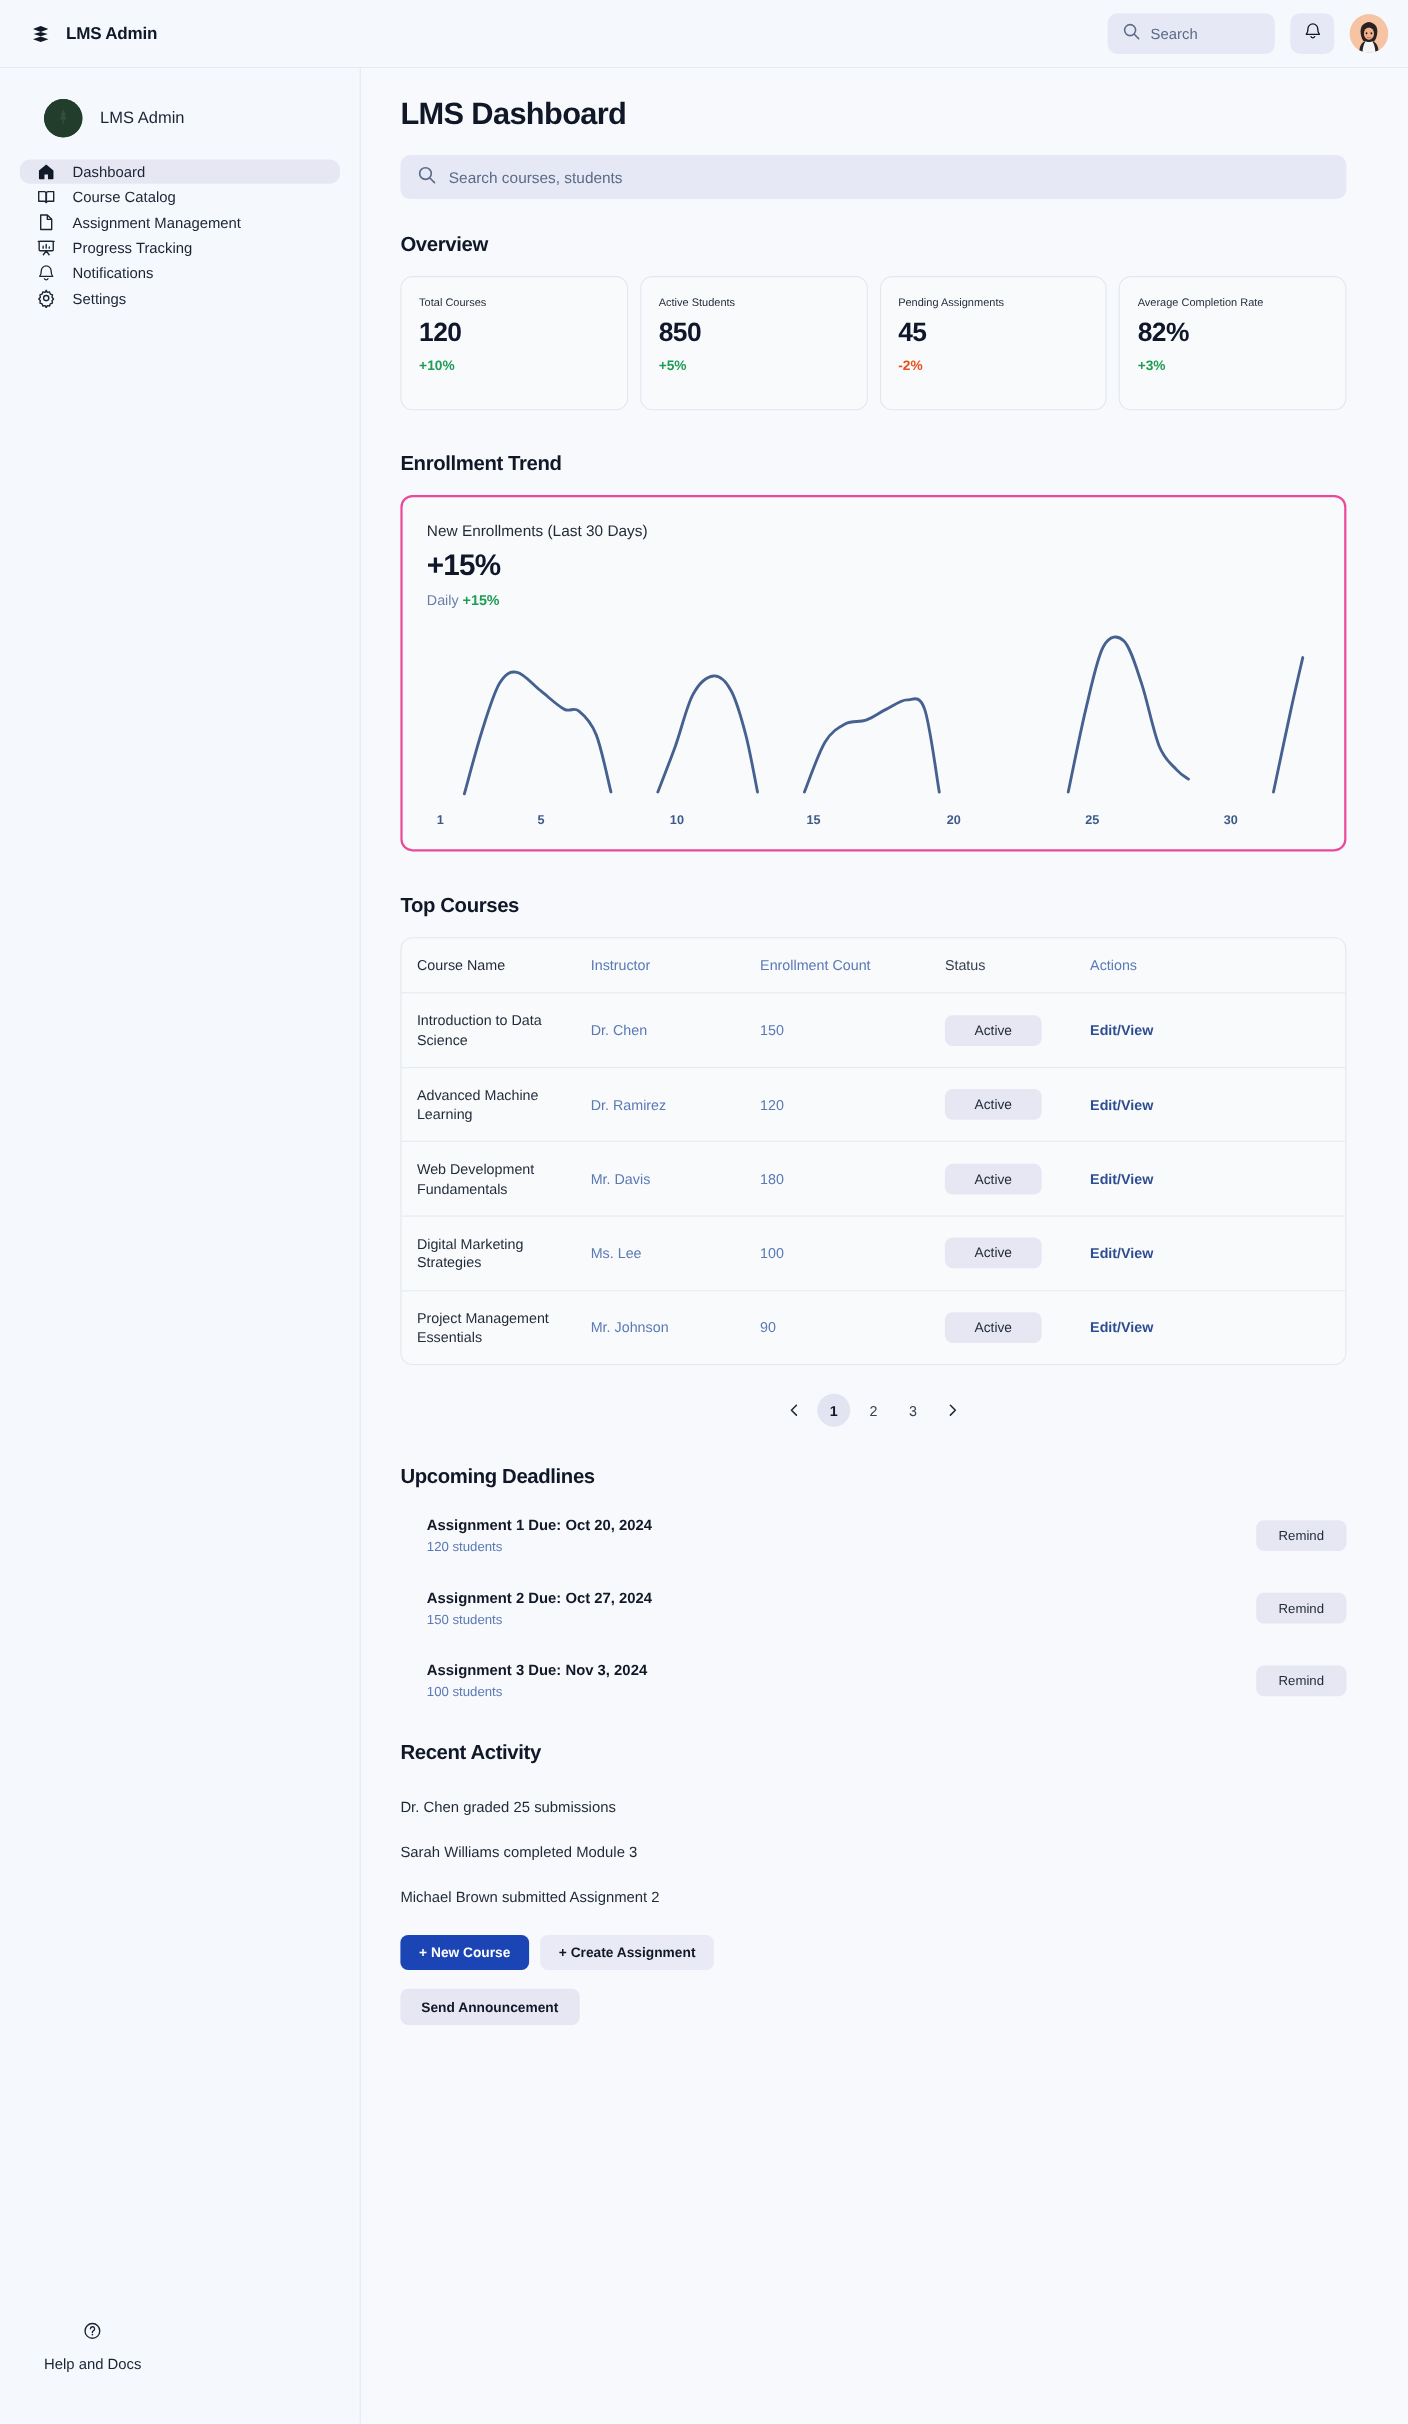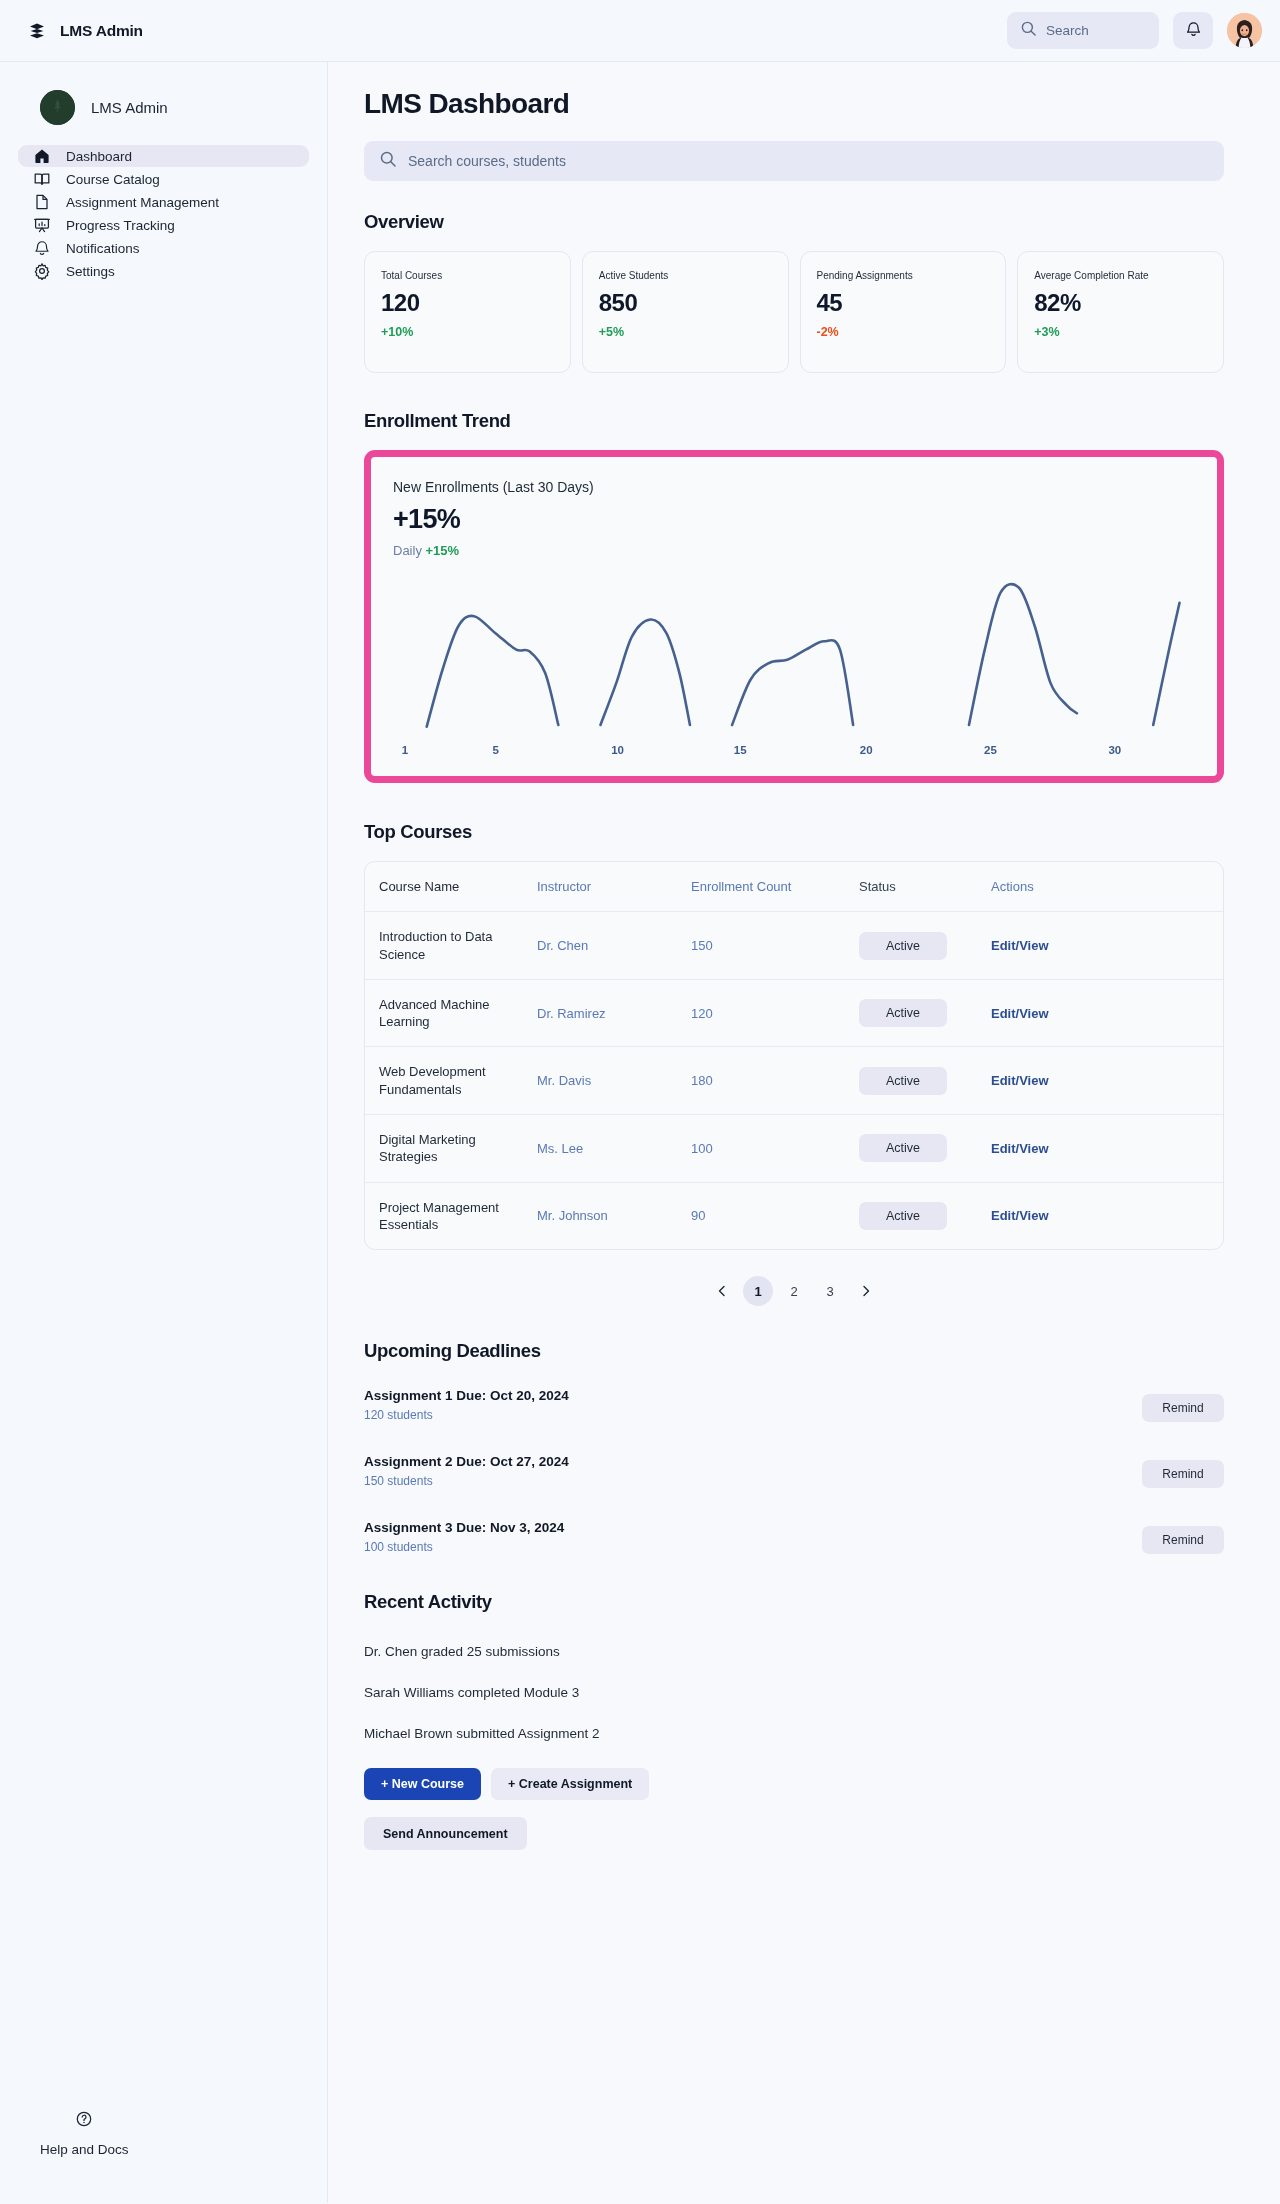--- a/index.html
+++ b/index.html
@@ -96,21 +96,21 @@
     flex: 1; min-height: 122px;
     background: #f8fafc; border: 1px solid #e2e8f0;
     border-radius: 11px; padding: 17px 16px 0 16px;
   }
   .stat-label { font-size: 10px; color: #1f2937; line-height: 1.32; }
   .stat-value { font-size: 24px; font-weight: bold; letter-spacing: -0.5px; color: #0f172a; margin-top: 7px; }
   .stat-delta { font-size: 12.5px; font-weight: bold; margin-top: 8px; }
 
   
   .chart-card {
-    background: #f8fafc; border: 7px solid #ec4899; border-radius: 11px;
+    background: #f8fafc; border: 2px solid #ec4899; border-radius: 11px;
     padding: 22px 22px 14px 22px; margin-bottom: 38px;
   }
   .chart-title { font-size: 14px; color: #1f2937; }
   .chart-big { font-size: 27px; font-weight: bold; letter-spacing: -0.7px; margin-top: 9px; color: #0f172a; }
   .chart-sub { font-size: 13px; margin-top: 8px; color: #6b7fa6; }
   .chart-sub b { color: #1f9d55; }
   .chart-plot { position: relative; margin-top: 12px; }
   .chart-axis { display: flex; margin-top: 2px; position: relative; height: 18px; }
   .chart-axis span {
     position: absolute; font-size: 11.5px; font-weight: bold; color: #3d5a8a;
@@ -143,21 +143,21 @@
   .pagination { display: flex; align-items: center; justify-content: center; gap: 6px; margin: 26px 0 34px 0; }
   .pg {
     width: 30px; height: 30px; border-radius: 50%;
     display: flex; align-items: center; justify-content: center;
     font-size: 13px; color: #374151;
   }
   .pg.active { background: #e3e4f2; font-weight: bold; color: #111827; }
   .pg.arrow { color: #1f2937; }
 
   
-  .deadline-row { display: flex; align-items: flex-end; padding: 8px 0 9px 0; }
+  .deadline-row { display: flex; align-items: center; padding: 8px 0 9px 0; margin-left: 24px; }
   .deadline-row + .deadline-row { margin-top: 15px; }
   .dl-title { font-size: 13.5px; font-weight: bold; color: #111827; }
   .dl-sub { font-size: 12px; color: #5a79b5; margin-top: 5px; }
   .remind-btn {
     margin-left: auto; background: #e6e7f3; border-radius: 7px;
     height: 28px; width: 82px; font-size: 12px; color: #1f2937;
     display: flex; align-items: center; justify-content: center;
   }
 
   

